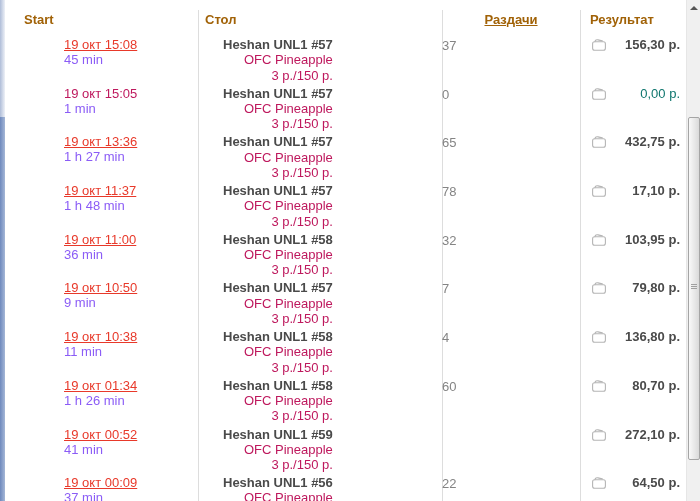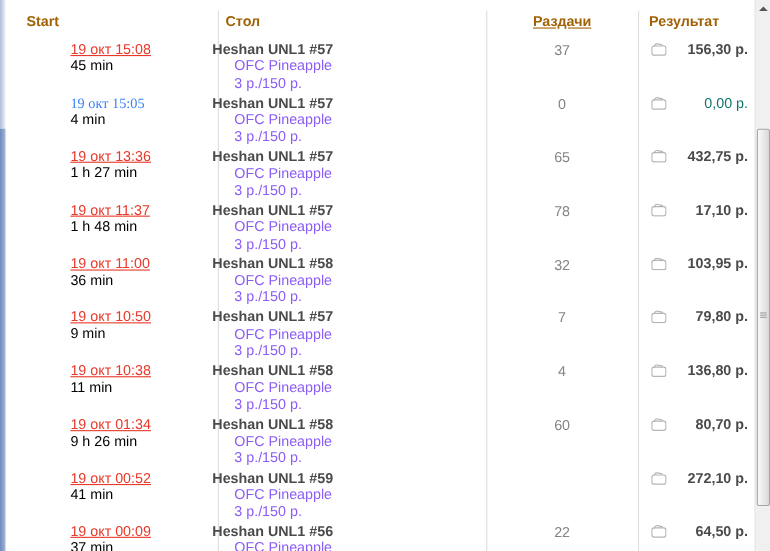--- a/index.html
+++ b/index.html
@@ -34,29 +34,29 @@
   .hc-table  { left: 199px; }
   .hc-hands  { left: 436px; width: 138px; text-align: center; text-decoration: underline; }
   .hc-result { left: 584px; }
 
   .table-body { position: absolute; top: 34px; left: 0; right: 0; }
 
   .row { position: relative; height: 48.7px; }
 
   .cell-start { position: absolute; left: 26px; top: 3px; line-height: 15px; margin-left: 32px; }
   .session-date { color: #e8392a; text-decoration: underline; cursor: pointer; }
-  .session-date.plain { color: #3b82f6; text-decoration: none; cursor: default; font-family: Liberation Serif, serif; }
-  .session-duration { color: #000000; }
-
-  .cell-table { position: absolute; left: 187px; top: 3px; line-height: 15.3px; }
+  .session-date.plain { color: #be185d; text-decoration: none; cursor: default; }
+  .session-duration { color: #8b5cf6; }
+
+  .cell-table { position: absolute; left: 217px; top: 3px; line-height: 15.3px; text-align: right; }
   .table-name { font-weight: bold; color: #4a4a4a; }
-  .table-game, .table-stakes { color: #8b5cf6; margin-left: 20px; }
+  .table-game, .table-stakes { color: #be185d; margin-left: 20px; }
 
   .cell-hands { position: absolute; left: 436px; top: 4px; width: 138px;
-    text-align: center; color: #848484; }
+    text-align: left; color: #848484; }
 
   .cell-result { position: absolute; left: 574px; top: 3px; width: 124px; height: 16px; }
   .wallet-icon { position: absolute; left: 12px; top: 2px; }
   .result-value { position: absolute; left: 28px; right: 24px; text-align: right;
     font-weight: bold; color: #4a4a4a; white-space: nowrap; }
   .result-value.zero { font-weight: normal; color: #0f766e; }
 
   
   .scrollbar { position: absolute; right: 0; top: 0; width: 14px; height: 501px;
     background: #f0f0f0; border-left: 1px solid #e6e6e6; box-sizing: border-box; }
@@ -109,21 +109,21 @@
           <path d="M3 2.8 C3.2 1.1 4.6 0.6 6 0.9 L10.3 1.9"></path>
         </svg>
       </span>
       <span class="result-value">156,30 р.</span>
     </div>
   </div>
 
   <div class="row">
     <div class="cell-start">
       <div class="session-date plain">19 окт 15:05</div>
-      <div class="session-duration">4 min</div>
+      <div class="session-duration">1 min</div>
     </div>
     <div class="cell-table">
       <div class="table-name">Heshan UNL1 #57</div>
       <div class="table-game">OFC Pineapple</div>
       <div class="table-stakes">3 р./150 р.</div>
     </div>
     <div class="cell-hands">0</div>
     <div class="cell-result">
       <span class="wallet-icon">
         <svg width="14" height="12" viewBox="0 0 14 12" fill="none" stroke="#b5b5b5" stroke-width="1.1" stroke-linecap="round">
@@ -241,21 +241,21 @@
           <path d="M3 2.8 C3.2 1.1 4.6 0.6 6 0.9 L10.3 1.9"></path>
         </svg>
       </span>
       <span class="result-value">136,80 р.</span>
     </div>
   </div>
 
   <div class="row">
     <div class="cell-start">
       <div class="session-date">19 окт 01:34</div>
-      <div class="session-duration">9 h 26 min</div>
+      <div class="session-duration">1 h 26 min</div>
     </div>
     <div class="cell-table">
       <div class="table-name">Heshan UNL1 #58</div>
       <div class="table-game">OFC Pineapple</div>
       <div class="table-stakes">3 р./150 р.</div>
     </div>
     <div class="cell-hands">60</div>
     <div class="cell-result">
       <span class="wallet-icon">
         <svg width="14" height="12" viewBox="0 0 14 12" fill="none" stroke="#b5b5b5" stroke-width="1.1" stroke-linecap="round">

